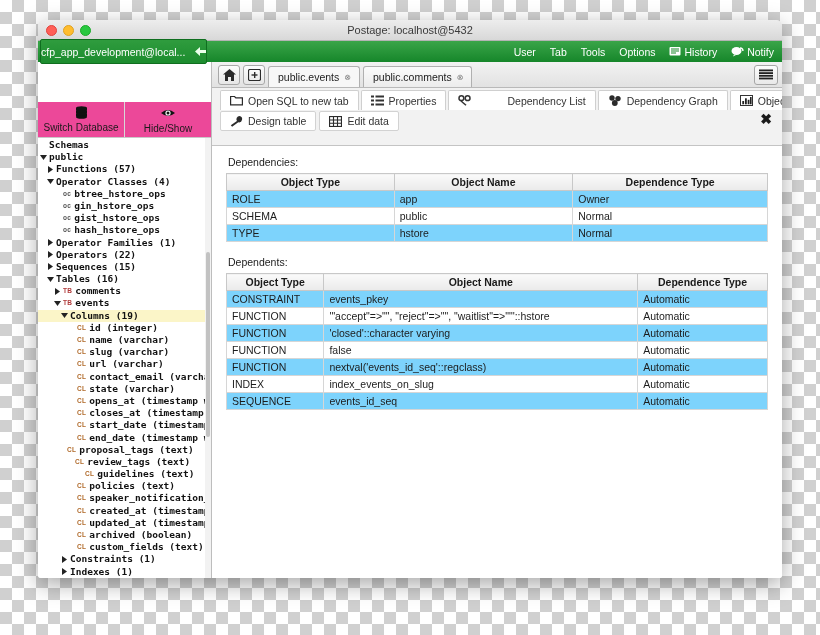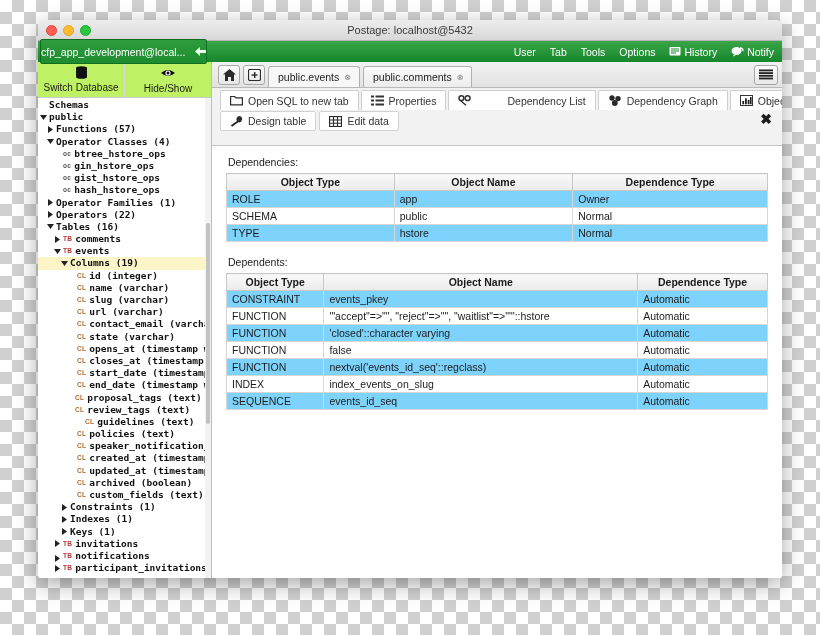--- a/index.html
+++ b/index.html
@@ -107,22 +107,23 @@
     flex: 0 0 174px;
     background: #ffffff;
     border-right: 1px solid #bdbdbd;
     display: flex;
     flex-direction: column;
     min-height: 0;
   }
   .sb-tools {
     display: flex;
     border-bottom: 1px solid #c9c9c9;
-    background: #bef264;
+    background: #ec4899;
     flex: 0 0 auto;
+    margin-top: 40px;
   }
   .sb-tool {
     flex: 1;
     text-align: center;
     padding: 3px 0 3px;
     font-size: 10px;
     color: #1a1a1a;
     border-right: 1px solid #d8d8d8;
     cursor: pointer;
   }
@@ -455,20 +456,28 @@
               <span class="tw">
                 <svg width="7" height="7" viewBox="0 0 7 7">
                   <path d="M1 0 L6 3.5 L1 7 Z" fill="#222"></path>
                 </svg>
               </span>
               <span class="tlabel">Operators (22)</span>
             </div>
             <div class="tnode" style="padding-left: 9px;">
               <span class="tw">
                 <svg width="7" height="7" viewBox="0 0 7 7">
+                  <path d="M1 0 L6 3.5 L1 7 Z" fill="#222"></path>
+                </svg>
+              </span>
+              <span class="tlabel">Sequences (15)</span>
+            </div>
+            <div class="tnode" style="padding-left: 9px;">
+              <span class="tw">
+                <svg width="7" height="7" viewBox="0 0 7 7">
                   <path d="M0 1 L7 1 L3.5 6 Z" fill="#222"></path>
                 </svg>
               </span>
               <span class="tlabel">Tables (16)</span>
             </div>
             <div class="tnode" style="padding-left: 16px;">
               <span class="tw">
                 <svg width="7" height="7" viewBox="0 0 7 7">
                   <path d="M1 0 L6 3.5 L1 7 Z" fill="#222"></path>
                 </svg>
@@ -536,21 +545,21 @@
             <div class="tnode" style="padding-left: 30px;">
               <span class="tw"></span>
               <span class="badge cl">CL</span>
               <span class="tlabel">start_date (timestamp witho</span>
             </div>
             <div class="tnode" style="padding-left: 30px;">
               <span class="tw"></span>
               <span class="badge cl">CL</span>
               <span class="tlabel">end_date (timestamp without</span>
             </div>
-            <div class="tnode" style="padding-left: 28px;">
+            <div class="tnode" style="padding-left: 20px;">
               <span class="tw"></span>
               <span class="badge cl">CL</span>
               <span class="tlabel">proposal_tags (text)</span>
             </div>
             <div class="tnode" style="padding-left: 28px;">
               <span class="tw"></span>
               <span class="badge cl">CL</span>
               <span class="tlabel">review_tags (text)</span>
             </div>
             <div class="tnode" style="padding-left: 38px;">

